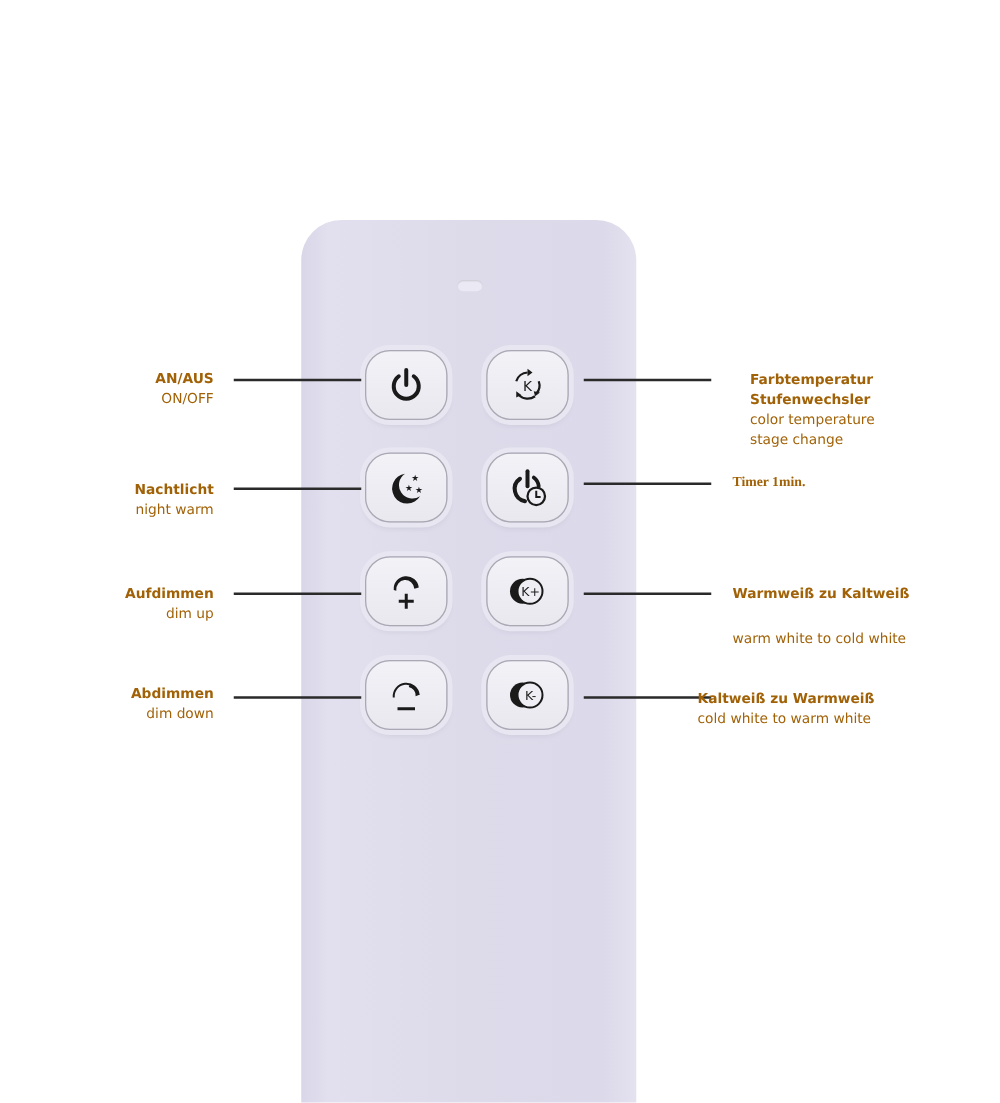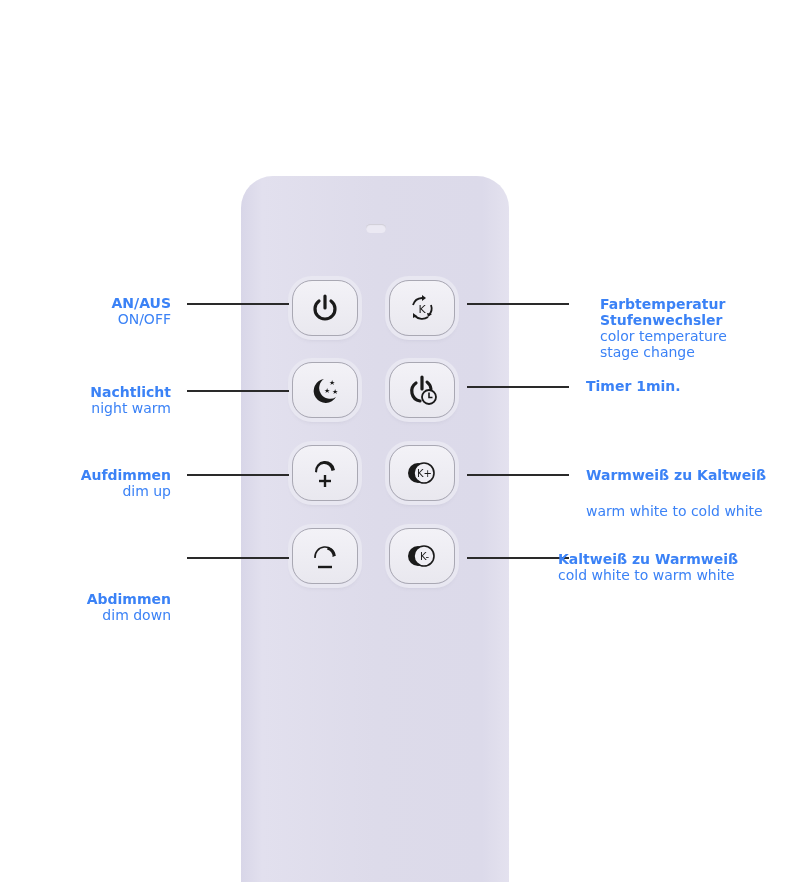--- a/index.html
+++ b/index.html
@@ -5,21 +5,21 @@
   html, body { margin:0; padding:0; }
   body { width:800px; height:882px; background:#ffffff; position:relative; overflow:hidden; font-family:"DejaVu Sans", "Liberation Sans", sans-serif; }
   .remote { position:absolute; left:241px; top:176px; width:268px; height:720px; border-radius:32px 32px 0 0;
     background:linear-gradient(90deg,#d8d6e8 0%,#e2e0ee 8%,#dddbea 50%,#dcdaea 90%,#e4e2ef 100%); }
   .led { position:absolute; left:125px; top:48px; width:20px; height:9px; border-radius:5px; background:#ebe9f3; box-shadow: inset 0 1px 1px rgba(0,0,0,0.12); }
   .btn { position:absolute; width:66px; height:56px; border-radius:20px; box-sizing:border-box;
     background:linear-gradient(180deg,#f3f2f7 0%,#e9e8ef 100%); border:1.5px solid #a9a8b3;
     box-shadow: 0 0 0 4px #e8e7f1, 0 3px 5px rgba(80,78,100,0.18); display:flex; align-items:center; justify-content:center; }
   .btn svg { width:34px; height:34px; }
   .line { position:absolute; height:1.5px; background:#2a2a2a; }
-  .lbl { position:absolute; font-size:14px; line-height:16px; color:#3b82f6; }
+  .lbl { position:absolute; font-size:11px; line-height:16px; color:#a16207; }
   .lbl .de { font-weight:bold; }
   .lbl .en { font-weight:normal; }
   .left { text-align:right; }
 </style>
 </head>
 <body>
 
 <div class="remote">
   <div class="led"></div>
 
@@ -104,32 +104,32 @@
   <div class="en">ON/OFF</div>
 </div>
 <div class="lbl left" style="right:629px;top:384px;">
   <div class="de">Nachtlicht</div>
   <div class="en">night warm</div>
 </div>
 <div class="lbl left" style="right:629px;top:467px;">
   <div class="de">Aufdimmen</div>
   <div class="en">dim up</div>
 </div>
-<div class="lbl left" style="right:629px;top:547px;margin-top:44px;">
+<div class="lbl left" style="right:629px;top:547px;">
   <div class="de">Abdimmen</div>
   <div class="en">dim down</div>
 </div>
 
 <div class="lbl" style="left:600px;top:296px;">
   <div class="de">Farbtemperatur</div>
   <div class="de">Stufenwechsler</div>
   <div class="en">color temperature</div>
   <div class="en">stage change</div>
 </div>
-<div class="lbl" style="left:586px;top:378px;">
+<div class="lbl" style="left:586px;top:378px;font-family:Liberation Serif, serif;">
   <div class="de">Timer 1min.</div>
 </div>
 <div class="lbl" style="left:586px;top:467px;">
   <div class="de" style="margin-bottom:20px;">Warmweiß zu Kaltweiß</div>
   <div class="en">warm white to cold white</div>
 </div>
 <div class="lbl" style="left:558px;top:551px;">
   <div class="de">Kaltweiß zu Warmweiß</div>
   <div class="en">cold white to warm white</div>
 </div>

